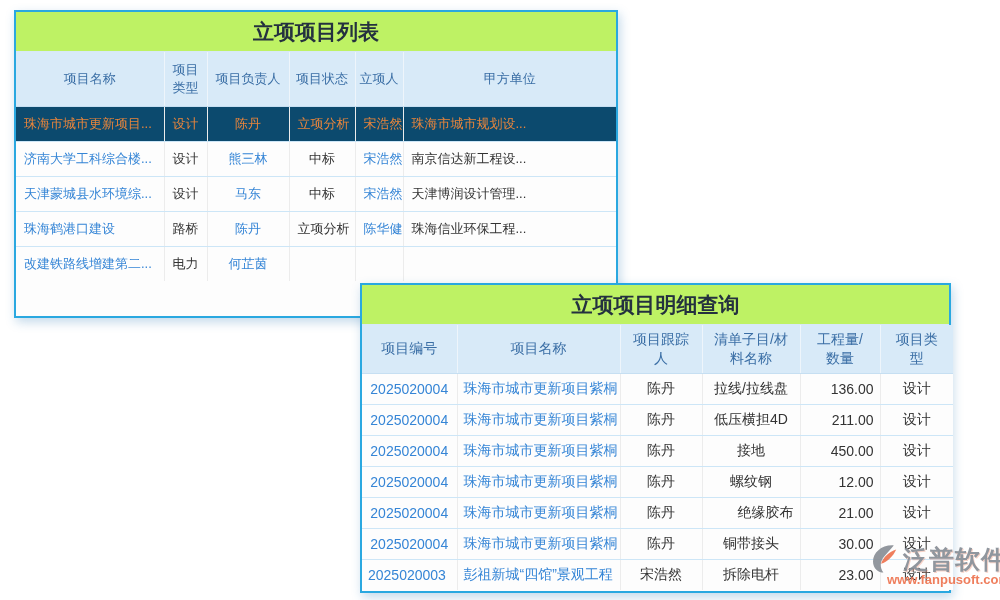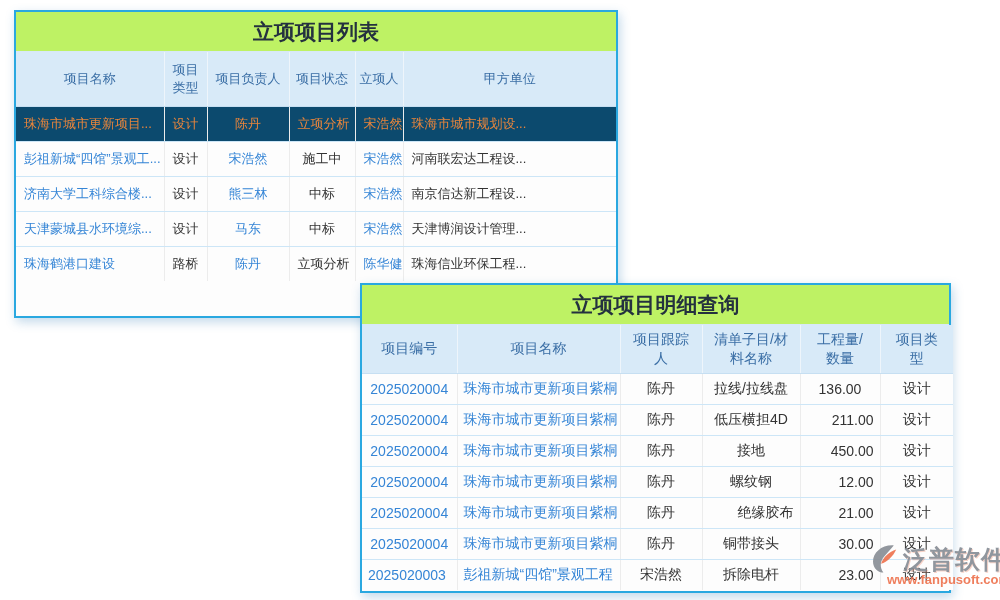--- a/index.html
+++ b/index.html
@@ -76,28 +76,20 @@
       <tbody>
         <tr class="hl">
           <td class="link" style="text-align: left;">珠海市城市更新项目...</td>
           <td style="text-align: center;">设计</td>
           <td class="link" style="text-align: center;">陈丹</td>
           <td style="text-align: center;">立项分析</td>
           <td class="link" style="text-align: center;">宋浩然</td>
           <td style="text-align: left;">珠海市城市规划设...</td>
         </tr>
         <tr>
-          <td class="link" style="text-align: left;">彭祖新城“四馆”景观工...</td>
-          <td style="text-align: center;">设计</td>
-          <td class="link" style="text-align: center;">宋浩然</td>
-          <td style="text-align: center;">施工中</td>
-          <td class="link" style="text-align: center;">宋浩然</td>
-          <td style="text-align: left;">河南联宏达工程设...</td>
-        </tr>
-        <tr>
           <td class="link" style="text-align: left;">济南大学工科综合楼...</td>
           <td style="text-align: center;">设计</td>
           <td class="link" style="text-align: center; padding-left: 8px;">熊三林</td>
           <td style="text-align: center;">中标</td>
           <td class="link" style="text-align: center;">宋浩然</td>
           <td style="text-align: left;">南京信达新工程设...</td>
         </tr>
         <tr>
           <td class="link" style="text-align: left;">天津蒙城县水环境综...</td>
           <td style="text-align: center;">设计</td>
@@ -106,20 +98,28 @@
           <td class="link" style="text-align: center;">宋浩然</td>
           <td style="text-align: left;">天津博润设计管理...</td>
         </tr>
         <tr>
           <td class="link" style="text-align: left;">珠海鹤港口建设</td>
           <td style="text-align: center;">路桥</td>
           <td class="link" style="text-align: center;">陈丹</td>
           <td style="text-align: center;">立项分析</td>
           <td class="link" style="text-align: center;">陈华健</td>
           <td style="text-align: left;">珠海信业环保工程...</td>
+        </tr>
+        <tr>
+          <td class="link" style="text-align: left;">改建铁路线增建第二...</td>
+          <td style="text-align: center;">电力</td>
+          <td class="link" style="text-align: center;">何芷茵</td>
+          <td style="text-align: center;"></td>
+          <td class="link" style="text-align: center;"></td>
+          <td style="text-align: left;"></td>
         </tr>
       </tbody>
     </table>
 </div>
 
 <div class="panel p2">
   <div class="panel-title">立项项目明细查询</div>
   <table id="t2">
       <colgroup>
         <col style="width: 95px;">
@@ -138,21 +138,21 @@
           <th>工程量/数量</th>
           <th>项目类型</th>
         </tr>
       </thead>
       <tbody>
         <tr>
           <td class="link" style="text-align: center;">2025020004</td>
           <td class="link" style="text-align: left;">珠海市城市更新项目紫桐</td>
           <td style="text-align: center;">陈丹</td>
           <td style="text-align: center;">拉线/拉线盘</td>
-          <td class="qty" style="">136.00</td>
+          <td class="qty" style="text-align: right;">136.00</td>
           <td style="text-align: center;">设计</td>
         </tr>
         <tr>
           <td class="link" style="text-align: center;">2025020004</td>
           <td class="link" style="text-align: left;">珠海市城市更新项目紫桐</td>
           <td style="text-align: center;">陈丹</td>
           <td style="text-align: center;">低压横担4D</td>
           <td class="qty" style="text-align: right;">211.00</td>
           <td style="text-align: center;">设计</td>
         </tr>

